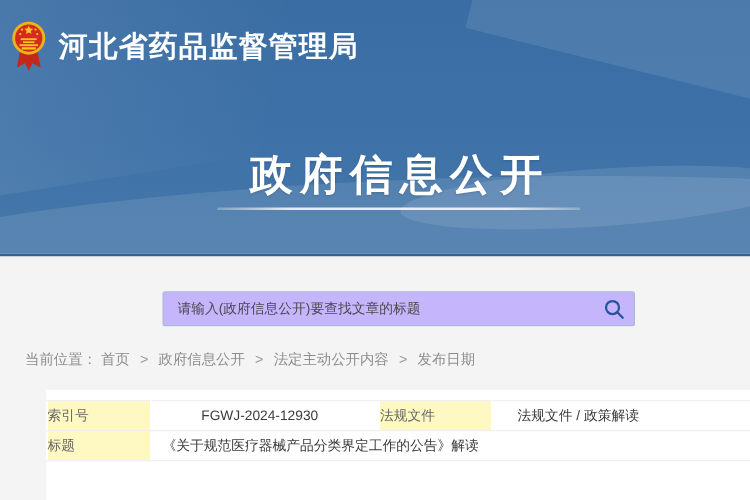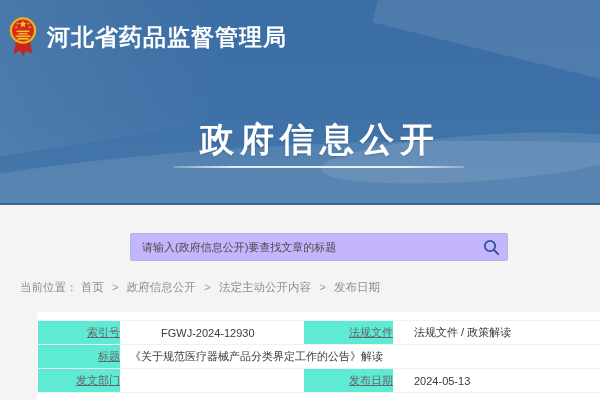--- a/index.html
+++ b/index.html
@@ -48,22 +48,22 @@
   .breadcrumb { margin: 19px 0 0 20px; font-size: 11.5px; color: #8d8d8d; white-space: nowrap; }
   .breadcrumb a { color: #8d8d8d; text-decoration: none; cursor: pointer; text-align: right; }
   .breadcrumb .sep { margin: 0 5px; color: #9a9a9a; }
 
   
   .panel { margin: 17px 0 0 37px; background: #ffffff; padding-top: 8px; height: 130px; }
   table.meta { width: 100%; border-collapse: collapse; table-layout: fixed; font-size: 11px; }
   table.meta tr { height: 24px; }
   table.meta td { border-top: 1px solid #f0f0f0; border-bottom: 1px solid #f0f0f0;
     overflow: hidden; white-space: nowrap; }
-  td.lbl { background: #5eead4; color: #666666; text-align: right;
-    border-left: 1px solid #ffffff; border-right: 1px solid #ffffff; text-decoration: underline; }
+  td.lbl { background: #fef9c3; color: #666666; text-align: left;
+    border-left: 1px solid #ffffff; border-right: 1px solid #ffffff; }
   td.val { color: #3a3a3a; padding-left: 14px; }
   td.v1 { padding-left: 40px; }
   td.v2 { padding-left: 20px; }
   td.vt { padding-left: 9px; }
 </style>
 </head>
 <body>
 
 <header class="hero">
   <div class="wave w1"></div>
@@ -129,22 +129,16 @@
           <tr>
         <td class="lbl">索引号</td>
         <td class="val v1">FGWJ-2024-12930</td>
         <td class="lbl">法规文件</td>
         <td class="val v2">法规文件 / 政策解读</td>
       </tr>
       <tr>
         <td class="lbl">标题</td>
         <td class="val vt" colspan="3">《关于规范医疗器械产品分类界定工作的公告》解读</td>
       </tr>
-      <tr>
-        <td class="lbl">发文部门</td>
-        <td class="val"></td>
-        <td class="lbl">发布日期</td>
-        <td class="val v2">2024-05-13</td>
-      </tr>
     </tbody>
       </table>
   </section>
 </main>
 
 </body></html>

